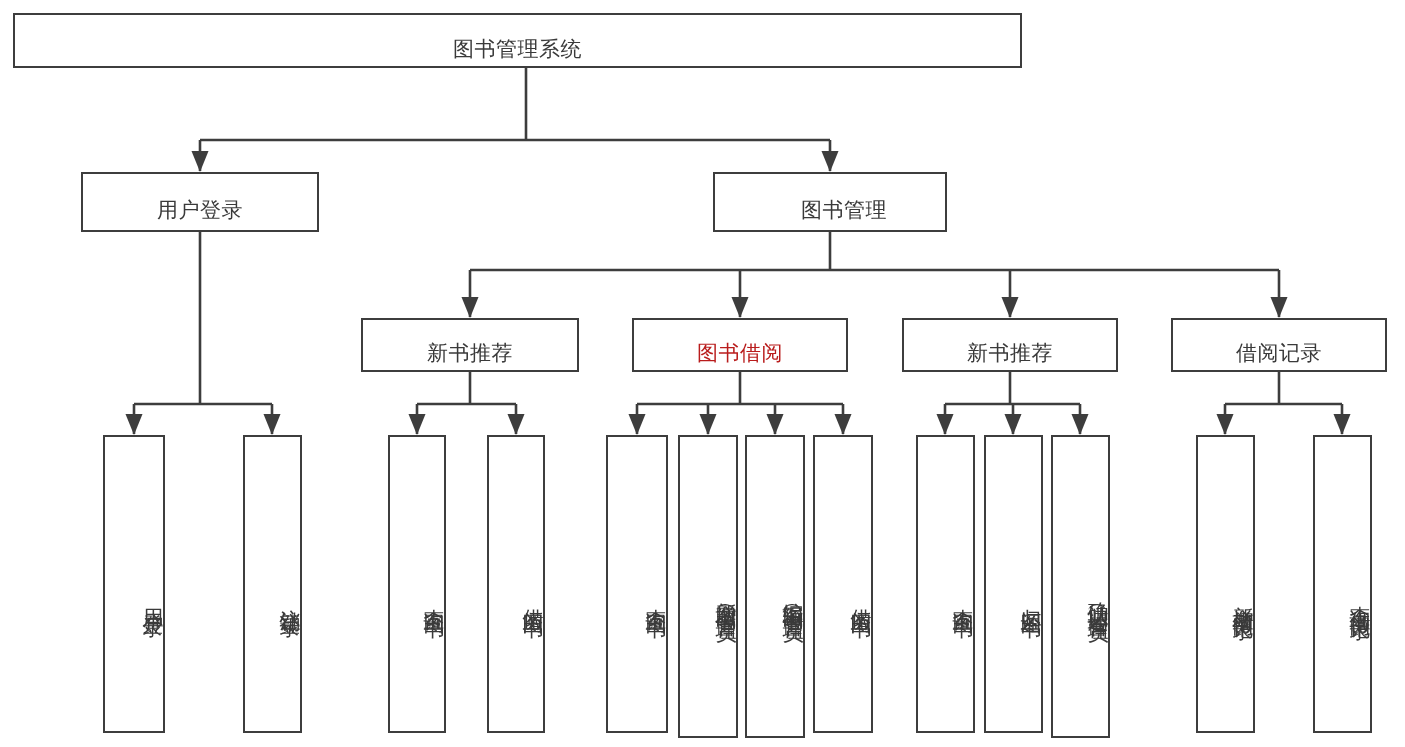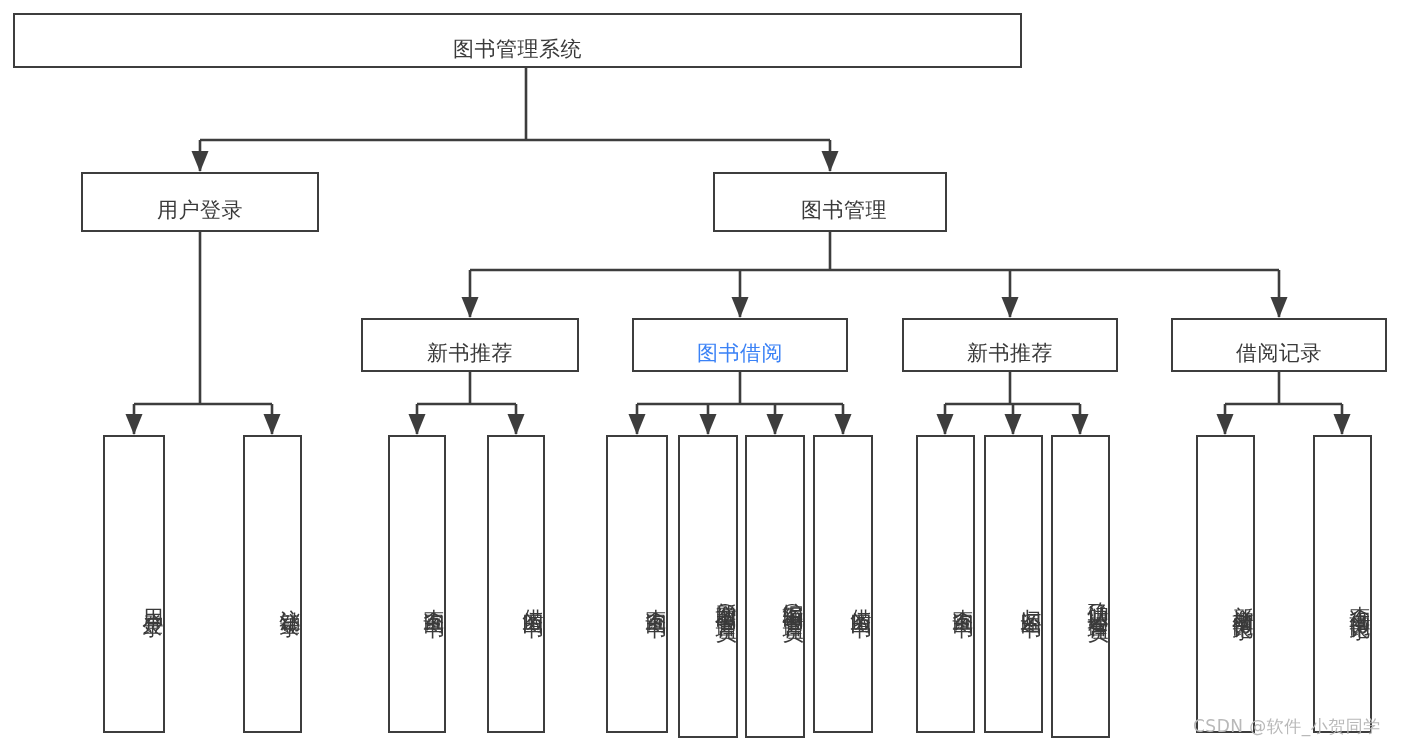--- a/index.html
+++ b/index.html
@@ -129,21 +129,21 @@
       </div>
       <div class="node horizontal" style="left: 81px; top: 172px; width: 238px; height: 60px; border-color: rgb(61, 61, 61); background: rgb(255, 255, 255); color: rgb(58, 58, 58);">
         <span class="node-label">用户登录</span>
       </div>
       <div class="node horizontal" style="left: 713px; top: 172px; width: 234px; height: 60px; border-color: rgb(61, 61, 61); background: rgb(255, 255, 255); color: rgb(58, 58, 58); padding-left: 28px;">
         <span class="node-label">图书管理</span>
       </div>
       <div class="node horizontal" style="left: 361px; top: 318px; width: 218px; height: 54px; border-color: rgb(61, 61, 61); background: rgb(255, 255, 255); color: rgb(58, 58, 58);">
         <span class="node-label">新书推荐</span>
       </div>
-      <div class="node horizontal" style="left: 632px; top: 318px; width: 216px; height: 54px; border-color: rgb(61, 61, 61); background: rgb(255, 255, 255); color: #3b82f6;">
+      <div class="node horizontal" style="left: 632px; top: 318px; width: 216px; height: 54px; border-color: rgb(61, 61, 61); background: rgb(255, 255, 255); color: #b91c1c;">
         <span class="node-label">图书借阅</span>
       </div>
       <div class="node horizontal" style="left: 902px; top: 318px; width: 216px; height: 54px; border-color: rgb(61, 61, 61); background: rgb(255, 255, 255); color: rgb(58, 58, 58);">
         <span class="node-label">新书推荐</span>
       </div>
       <div class="node horizontal" style="left: 1171px; top: 318px; width: 216px; height: 54px; border-color: rgb(61, 61, 61); background: rgb(255, 255, 255); color: rgb(58, 58, 58);">
         <span class="node-label">借阅记录</span>
       </div>
       <div class="node vertical" style="left: 103px; top: 435px; width: 62px; height: 298px; border-color: rgb(61, 61, 61); background: rgb(255, 255, 255); color: rgb(58, 58, 58);">
         <span class="node-label">用户登录</span>
@@ -178,14 +178,13 @@
       <div class="node vertical tall-text" style="left: 1051px; top: 435px; width: 59px; height: 303px; border-color: rgb(61, 61, 61); background: rgb(255, 255, 255); color: rgb(58, 58, 58);">
         <span class="node-label">确认归还（管理员）</span>
       </div>
       <div class="node vertical" style="left: 1196px; top: 435px; width: 59px; height: 298px; border-color: rgb(61, 61, 61); background: rgb(255, 255, 255); color: rgb(58, 58, 58);">
         <span class="node-label">新增借阅记录</span>
       </div>
       <div class="node vertical" style="left: 1313px; top: 435px; width: 59px; height: 298px; border-color: rgb(61, 61, 61); background: rgb(255, 255, 255); color: rgb(58, 58, 58);">
         <span class="node-label">查询借阅记录</span>
       </div>
     </div>
-  <div class="watermark" style="left: 1193px; top: 715px;">CSDN @软件_小贺同学</div>
 </div>
 
 </body></html>

